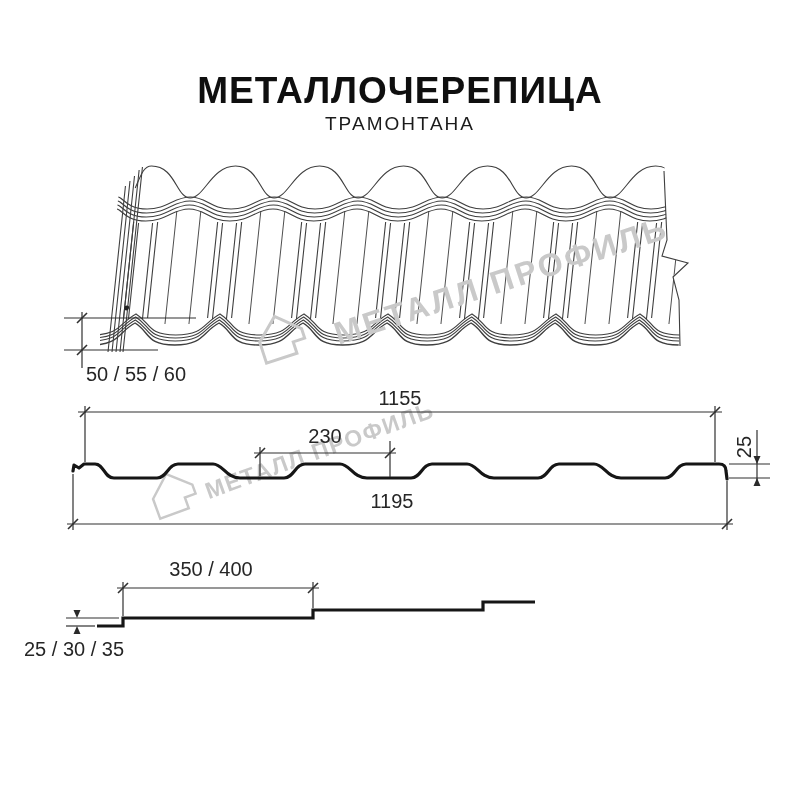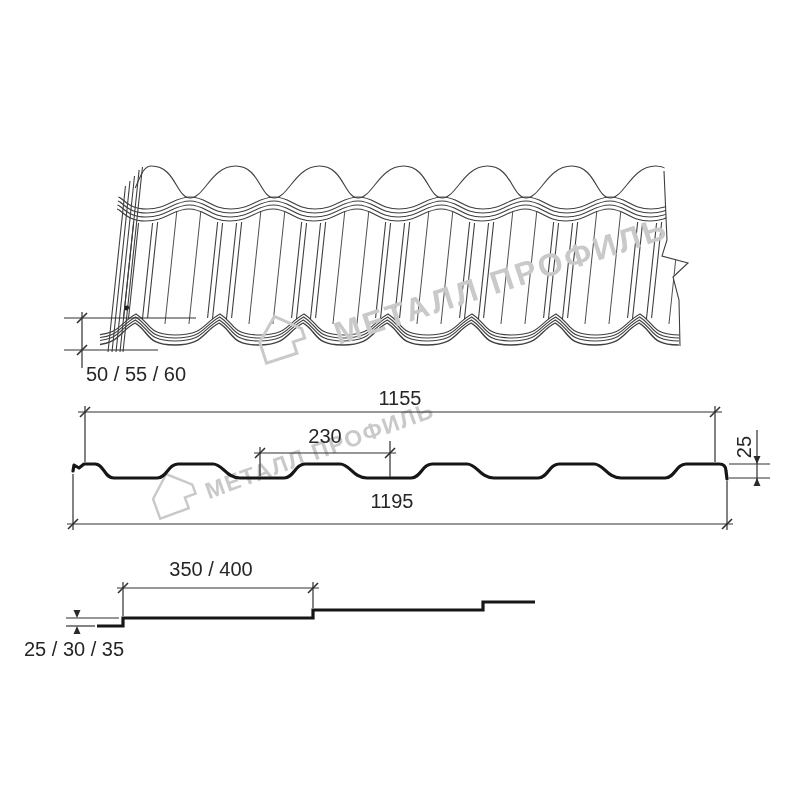--- a/index.html
+++ b/index.html
@@ -14,20 +14,22 @@
   .wm-text{font-size:32px;font-weight:600;letter-spacing:3px;
            font-family:"Liberation Sans",sans-serif;}
   .wm-text2{font-size:23px;font-weight:600;letter-spacing:1.5px;
            font-family:"Liberation Sans",sans-serif;}
 </style>
 </head>
 <body>
 
 <div class="page">
 
+  <div class="title">МЕТАЛЛОЧЕРЕПИЦА</div>
+  <div class="subtitle">ТРАМОНТАНА</div>
 
   <svg width="800" height="800" viewBox="0 0 800 800">
     <defs>
       <clipPath id="panelClip">
         <path d="M100,150 L664,150 L667,240 L662,256 L687,263 L673,276 L679,300 L681,356 L100,356 Z"></path>
       </clipPath>
     </defs>
 
     <g>
       <g clip-path="url(#panelClip)">

